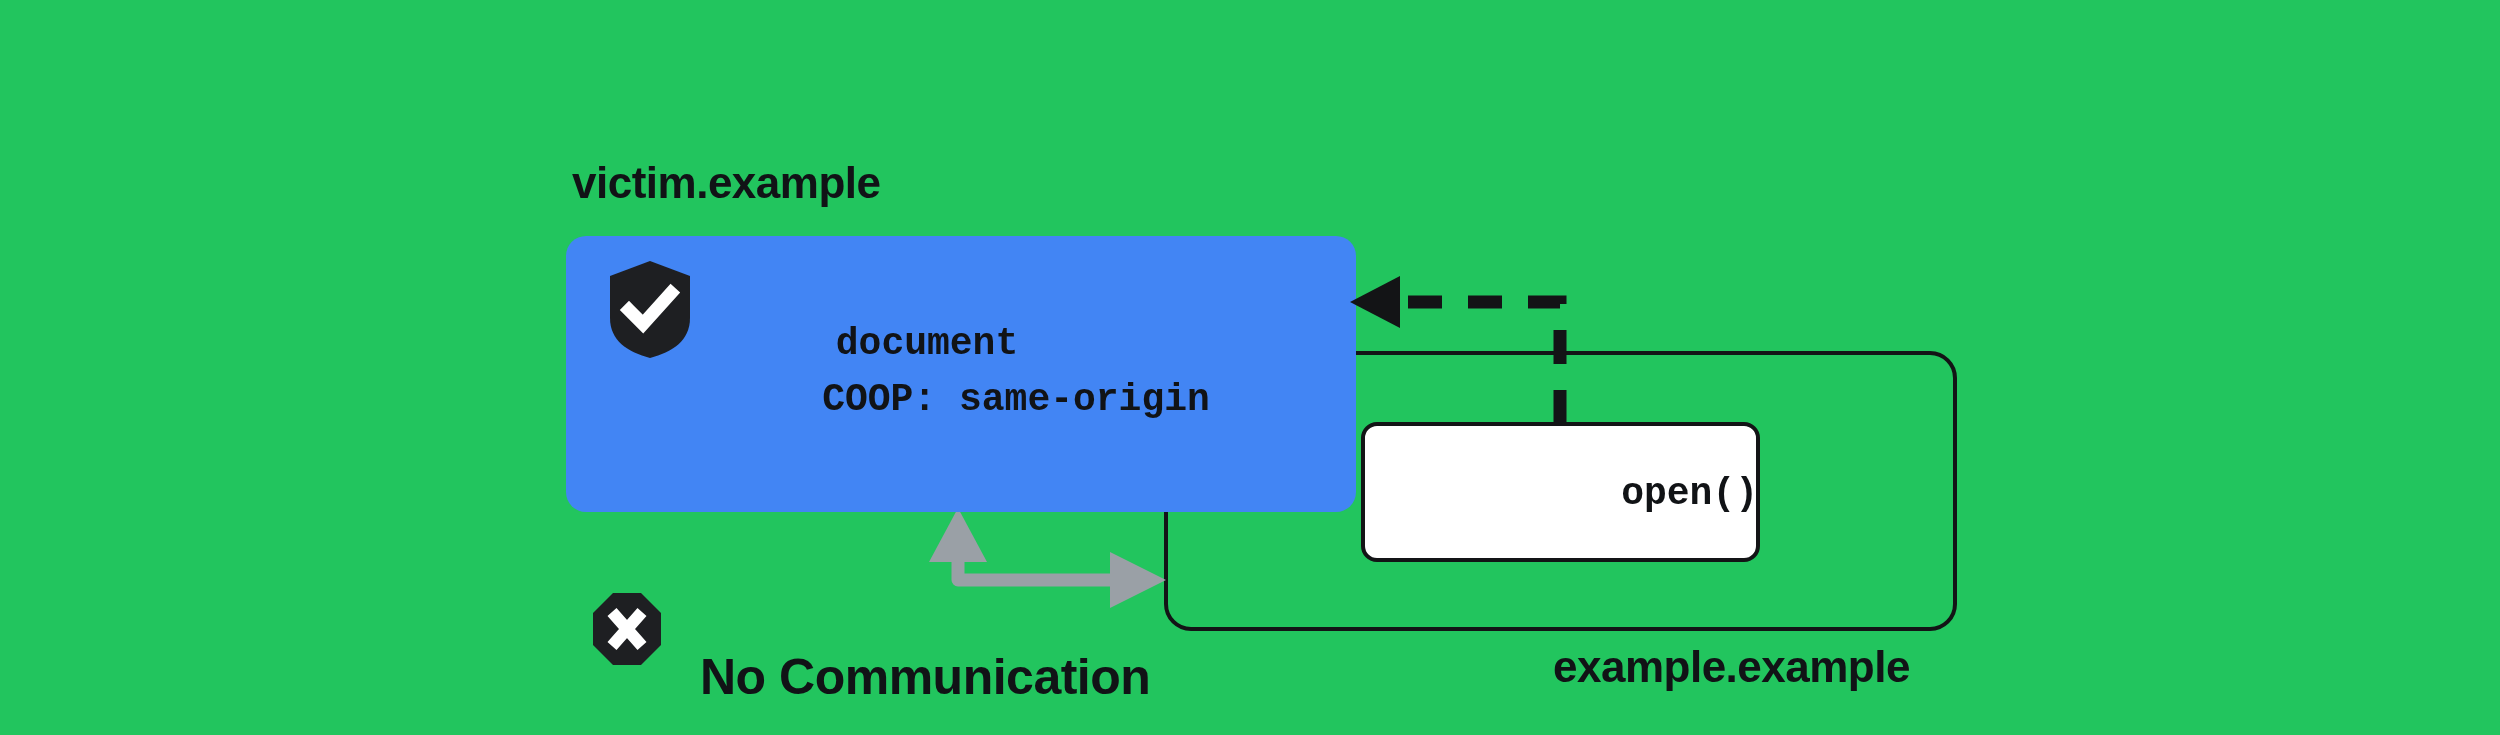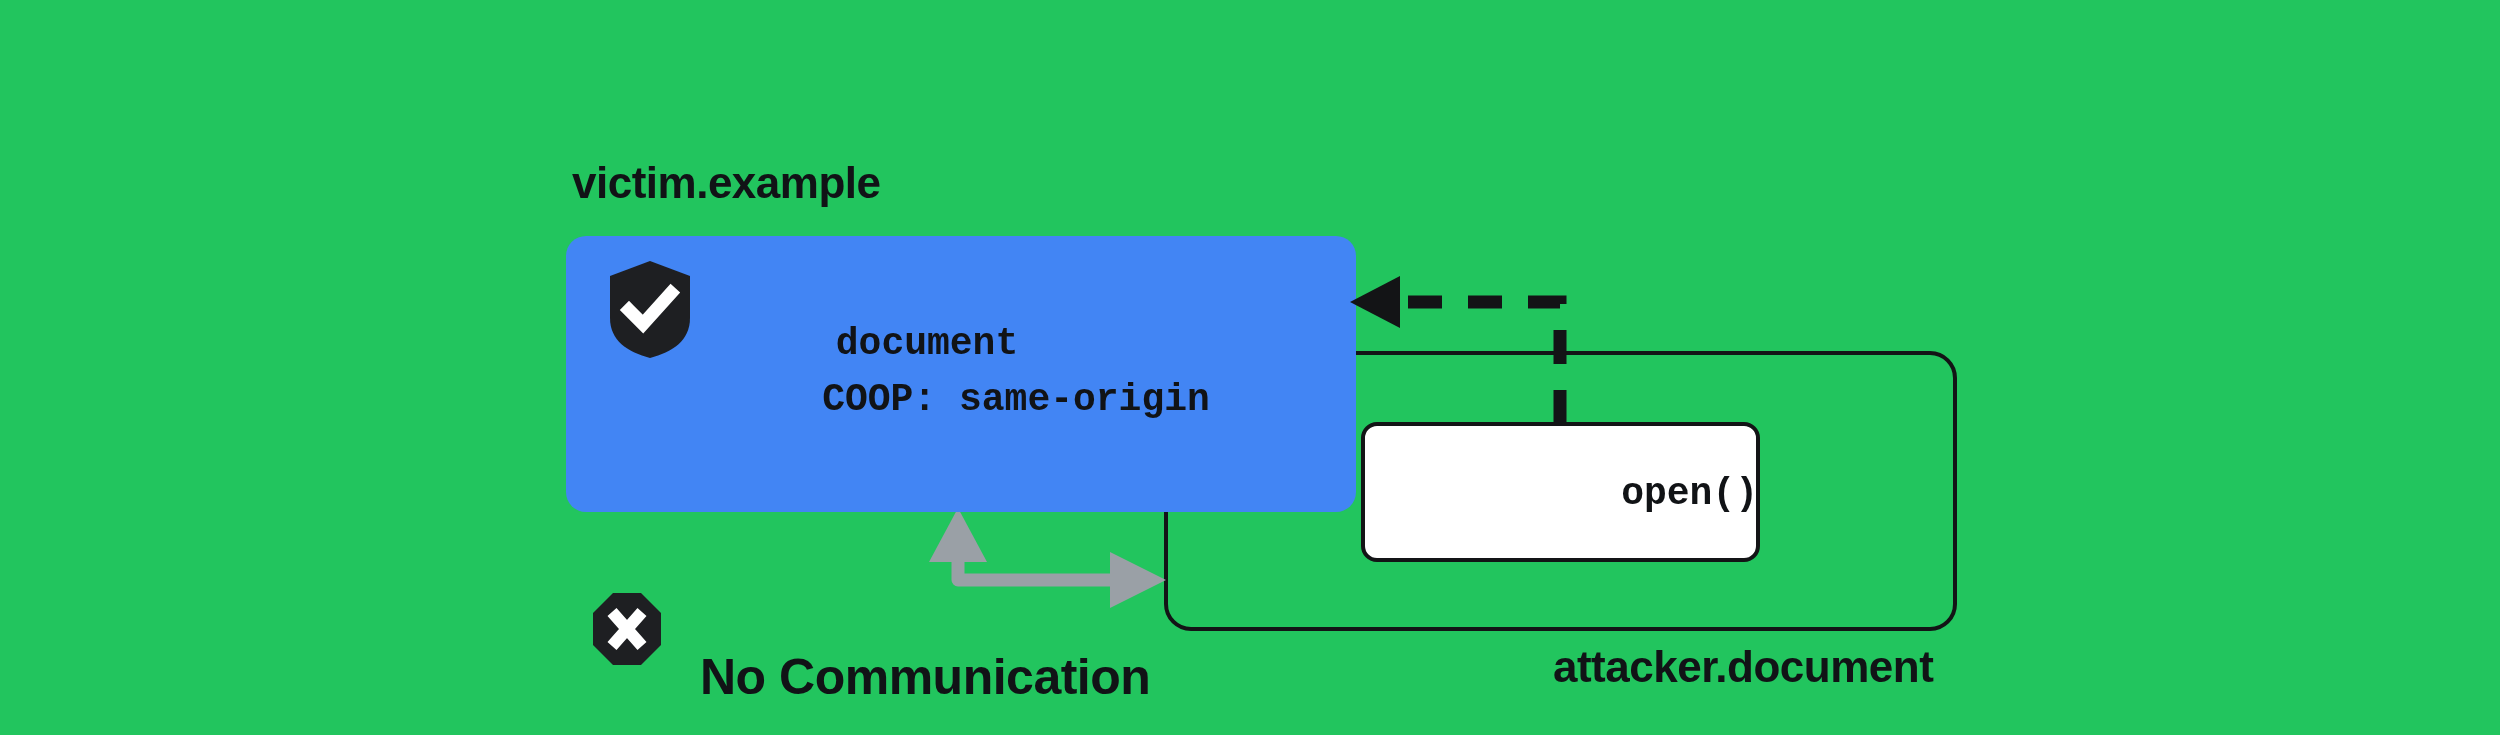--- a/index.html
+++ b/index.html
@@ -129,15 +129,15 @@
   <div class="lbl" id="victim-origin-label">victim.example</div>
 
   <div class="mono" id="document-label">document</div>
 
   <div class="mono" id="coop-label">COOP: same-origin</div>
 
   <div class="mono" id="open-call-label">open()</div>
 
   <div class="lbl" id="no-communication-label">No Communication</div>
 
-  <div class="lbl" id="attacker-origin-label">attacker.document</div>
+  <div class="lbl" id="attacker-origin-label">example.example</div>
 
 </div>
 
 </body></html>

